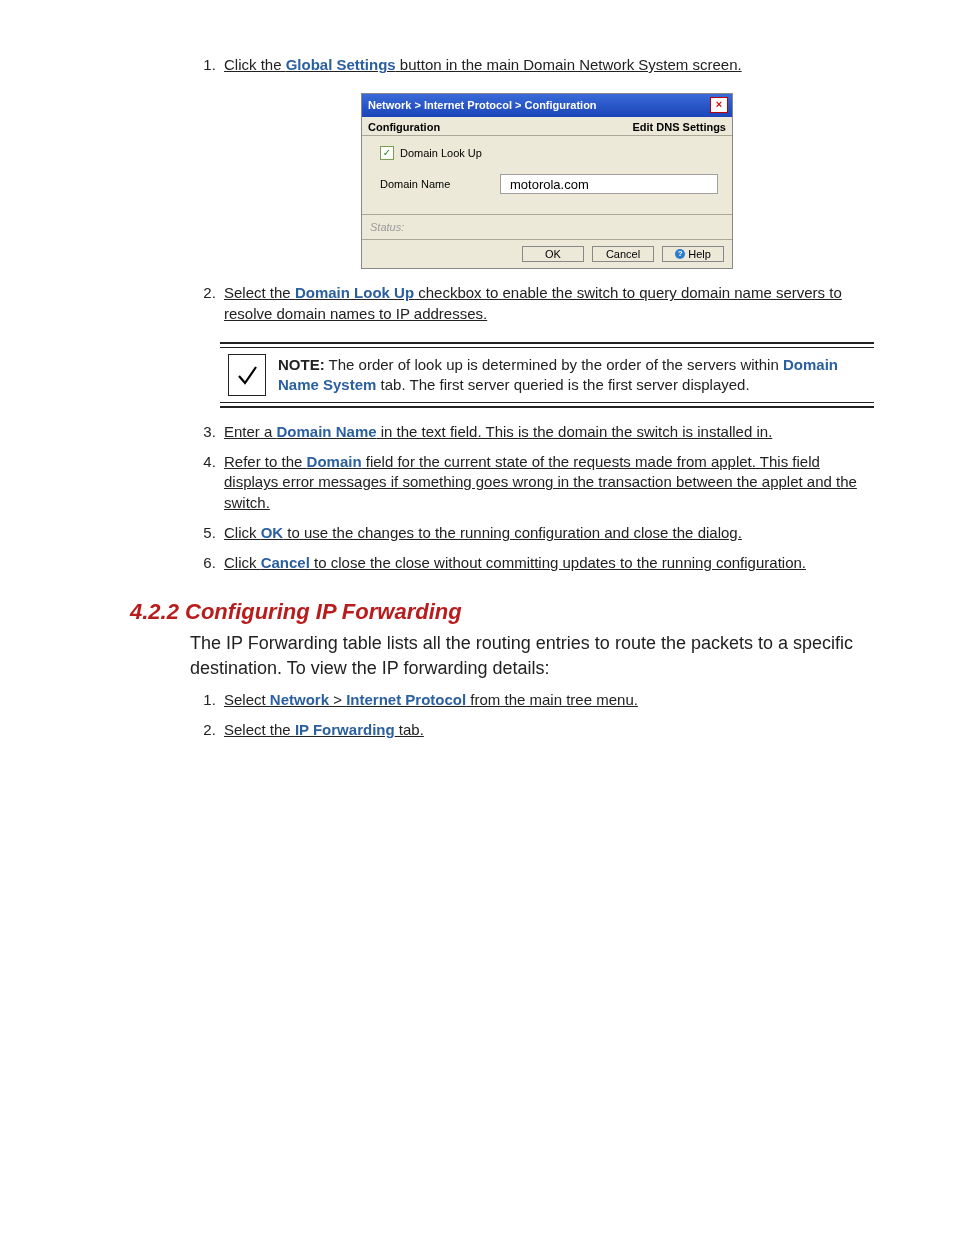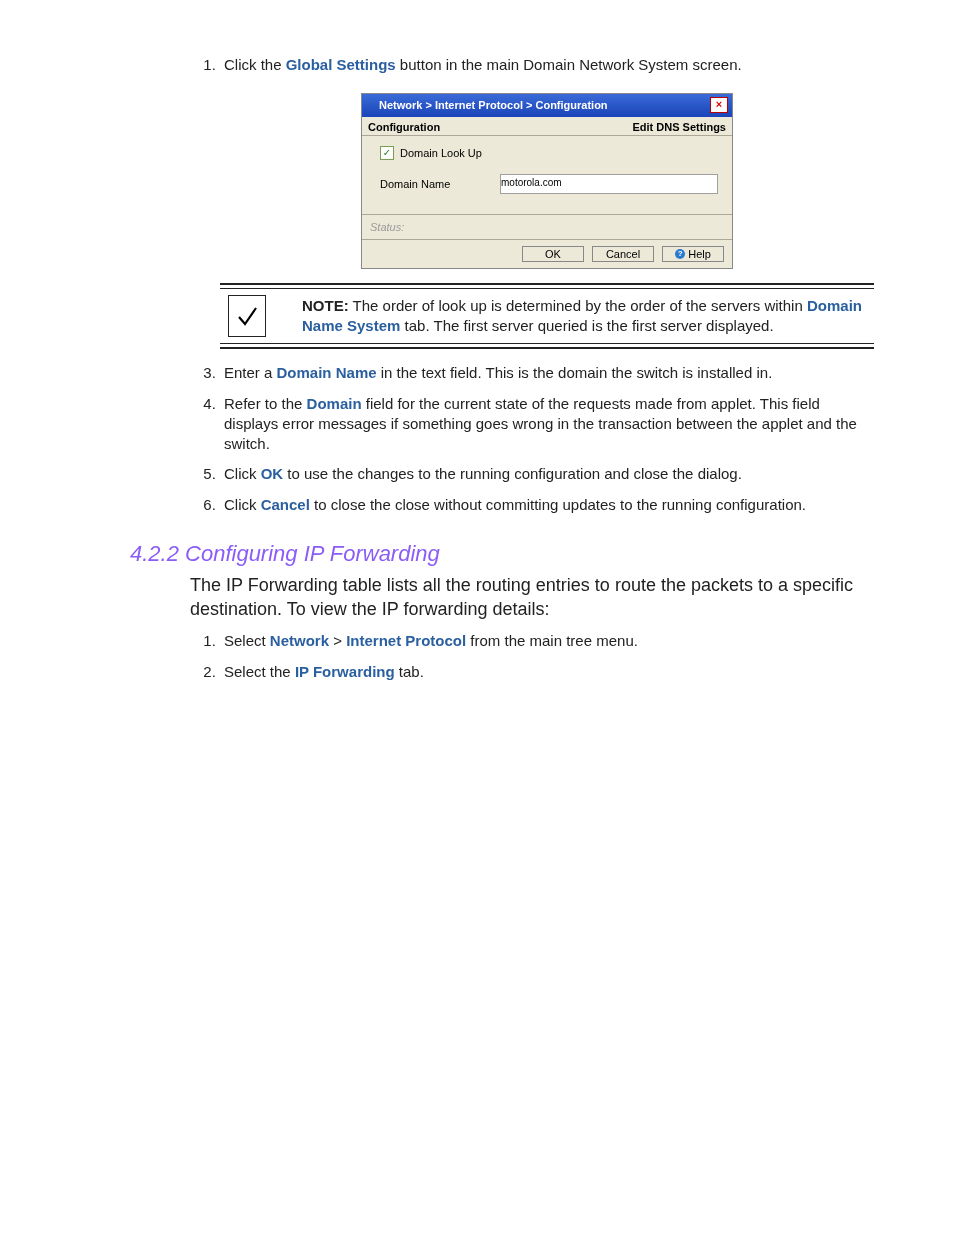--- a/index.html
+++ b/index.html
@@ -20,20 +20,21 @@
     font-style: italic;
     color: #444;
     margin-bottom: 55px;
     padding-right: 8px;
   }
   .header .pagenum { font-style: normal; margin-left: 4px; }
   ol.steps {
     list-style: decimal;
     margin: 0 0 18px 0;
     padding-left: 110px;
+    text-decoration: underline;
   }
   ol.steps > li {
     font-size: 15px;
     line-height: 1.35;
     margin-bottom: 10px;
     padding-left: 4px;
   }
   .indent {
     margin: 6px 0 10px 0;
     padding-left: 0;
@@ -50,21 +51,21 @@
     border: 1px solid #888;
     background: #ece9d8;
     font-family: Tahoma, Arial, sans-serif;
     font-size: 11px;
     color: #000;
   }
   .dlg-title {
     background: linear-gradient(#3a6ad8,#1a44b8);
     color: #fff;
     font-weight: bold;
-    padding: 3px 4px 4px 17px;
+    padding: 3px 4px 4px 6px;
     display: flex;
     justify-content: space-between;
     align-items: center;
     font-size: 11px;
   }
   .dlg-close {
     width: 16px; height: 14px;
     background: #fff;
     border: 1px solid #b00;
     color: #d00;
@@ -93,22 +94,22 @@
     margin-right: 6px;
     background: #fff;
     color: #2a7a2a;
     font-size: 10px;
     line-height: 1;
   }
   .tin {
     flex: 1;
     border: 1px solid #a0a0a0;
     background: #fff;
-    padding: 2px 0;
-    font-size: 10px;
+    padding: 2px 9px;
+    font-size: 13px;
     height: 14px;
   }
   .dlg-status {
     border-top: 1px solid #aca899;
     padding: 6px 8px;
     color: #9b9b9b;
     font-size: 11px;
     font-style: italic;
   }
   .dlg-btns {
@@ -143,41 +144,41 @@
     margin: 6px 0 14px 110px;
     border-top: 2px solid #222;
     border-bottom: 2px solid #222;
     padding: 3px 0;
   }
   .notebox-inner {
     border-top: 1px solid #222;
     border-bottom: 1px solid #222;
     padding: 6px 4px 6px 4px;
     display: flex;
-    gap: 36px;
+    gap: 12px;
     align-items: center;
   }
   .noteicon {
     width: 36px; height: 40px;
     border: 1.5px solid #222;
     display: flex;
     align-items: center;
     justify-content: center;
     flex: 0 0 36px;
     margin-left: 4px;
   }
   .noteicon svg { width: 24px; height: 28px; }
   .notetext { font-size: 15px; line-height: 1.35; }
   h2.sect {
     font-family: Arial, Helvetica, sans-serif;
     font-style: italic;
-    font-weight: normal;
+    font-weight: bold;
     font-size: 22px;
     margin: 26px 0 6px 0;
-    color: #8b5cf6;
+    color: #b91c1c;
     padding-left: 20px;
   }
   .para {
     font-size: 18px;
     line-height: 1.35;
     margin: 0 0 10px 0;
     padding-left: 80px;
   }
 </style>
 </head>
@@ -221,20 +222,25 @@
             <span>Cancel</span>
           </span>
         <span class="btn">
             <span class="help-q">?</span>
             <span>Help</span>
           </span>
       </div>
     </div>
   </div>
 
+  <ol class="steps" start="2">
+    <li>
+      <span>Select the </span><span class="blue">Domain Look Up</span><span> checkbox to enable the switch to query domain name servers to resolve domain names to IP addresses.</span>
+    </li>
+  </ol>
 
   <div class="notebox">
     <div class="notebox-inner">
       <div class="noteicon">
         <svg viewBox="0 0 24 24">
             <path d="M4 13 L10 20 L21 4" stroke="#000" stroke-width="2.2" fill="none"></path>
           </svg>
       </div>
       <div class="notetext">
         <span class="bold">NOTE:</span><span> The order of look up is determined by the order of the servers within </span><span class="blue">Domain Name System</span><span> tab. The first server queried is the first server displayed.</span>

